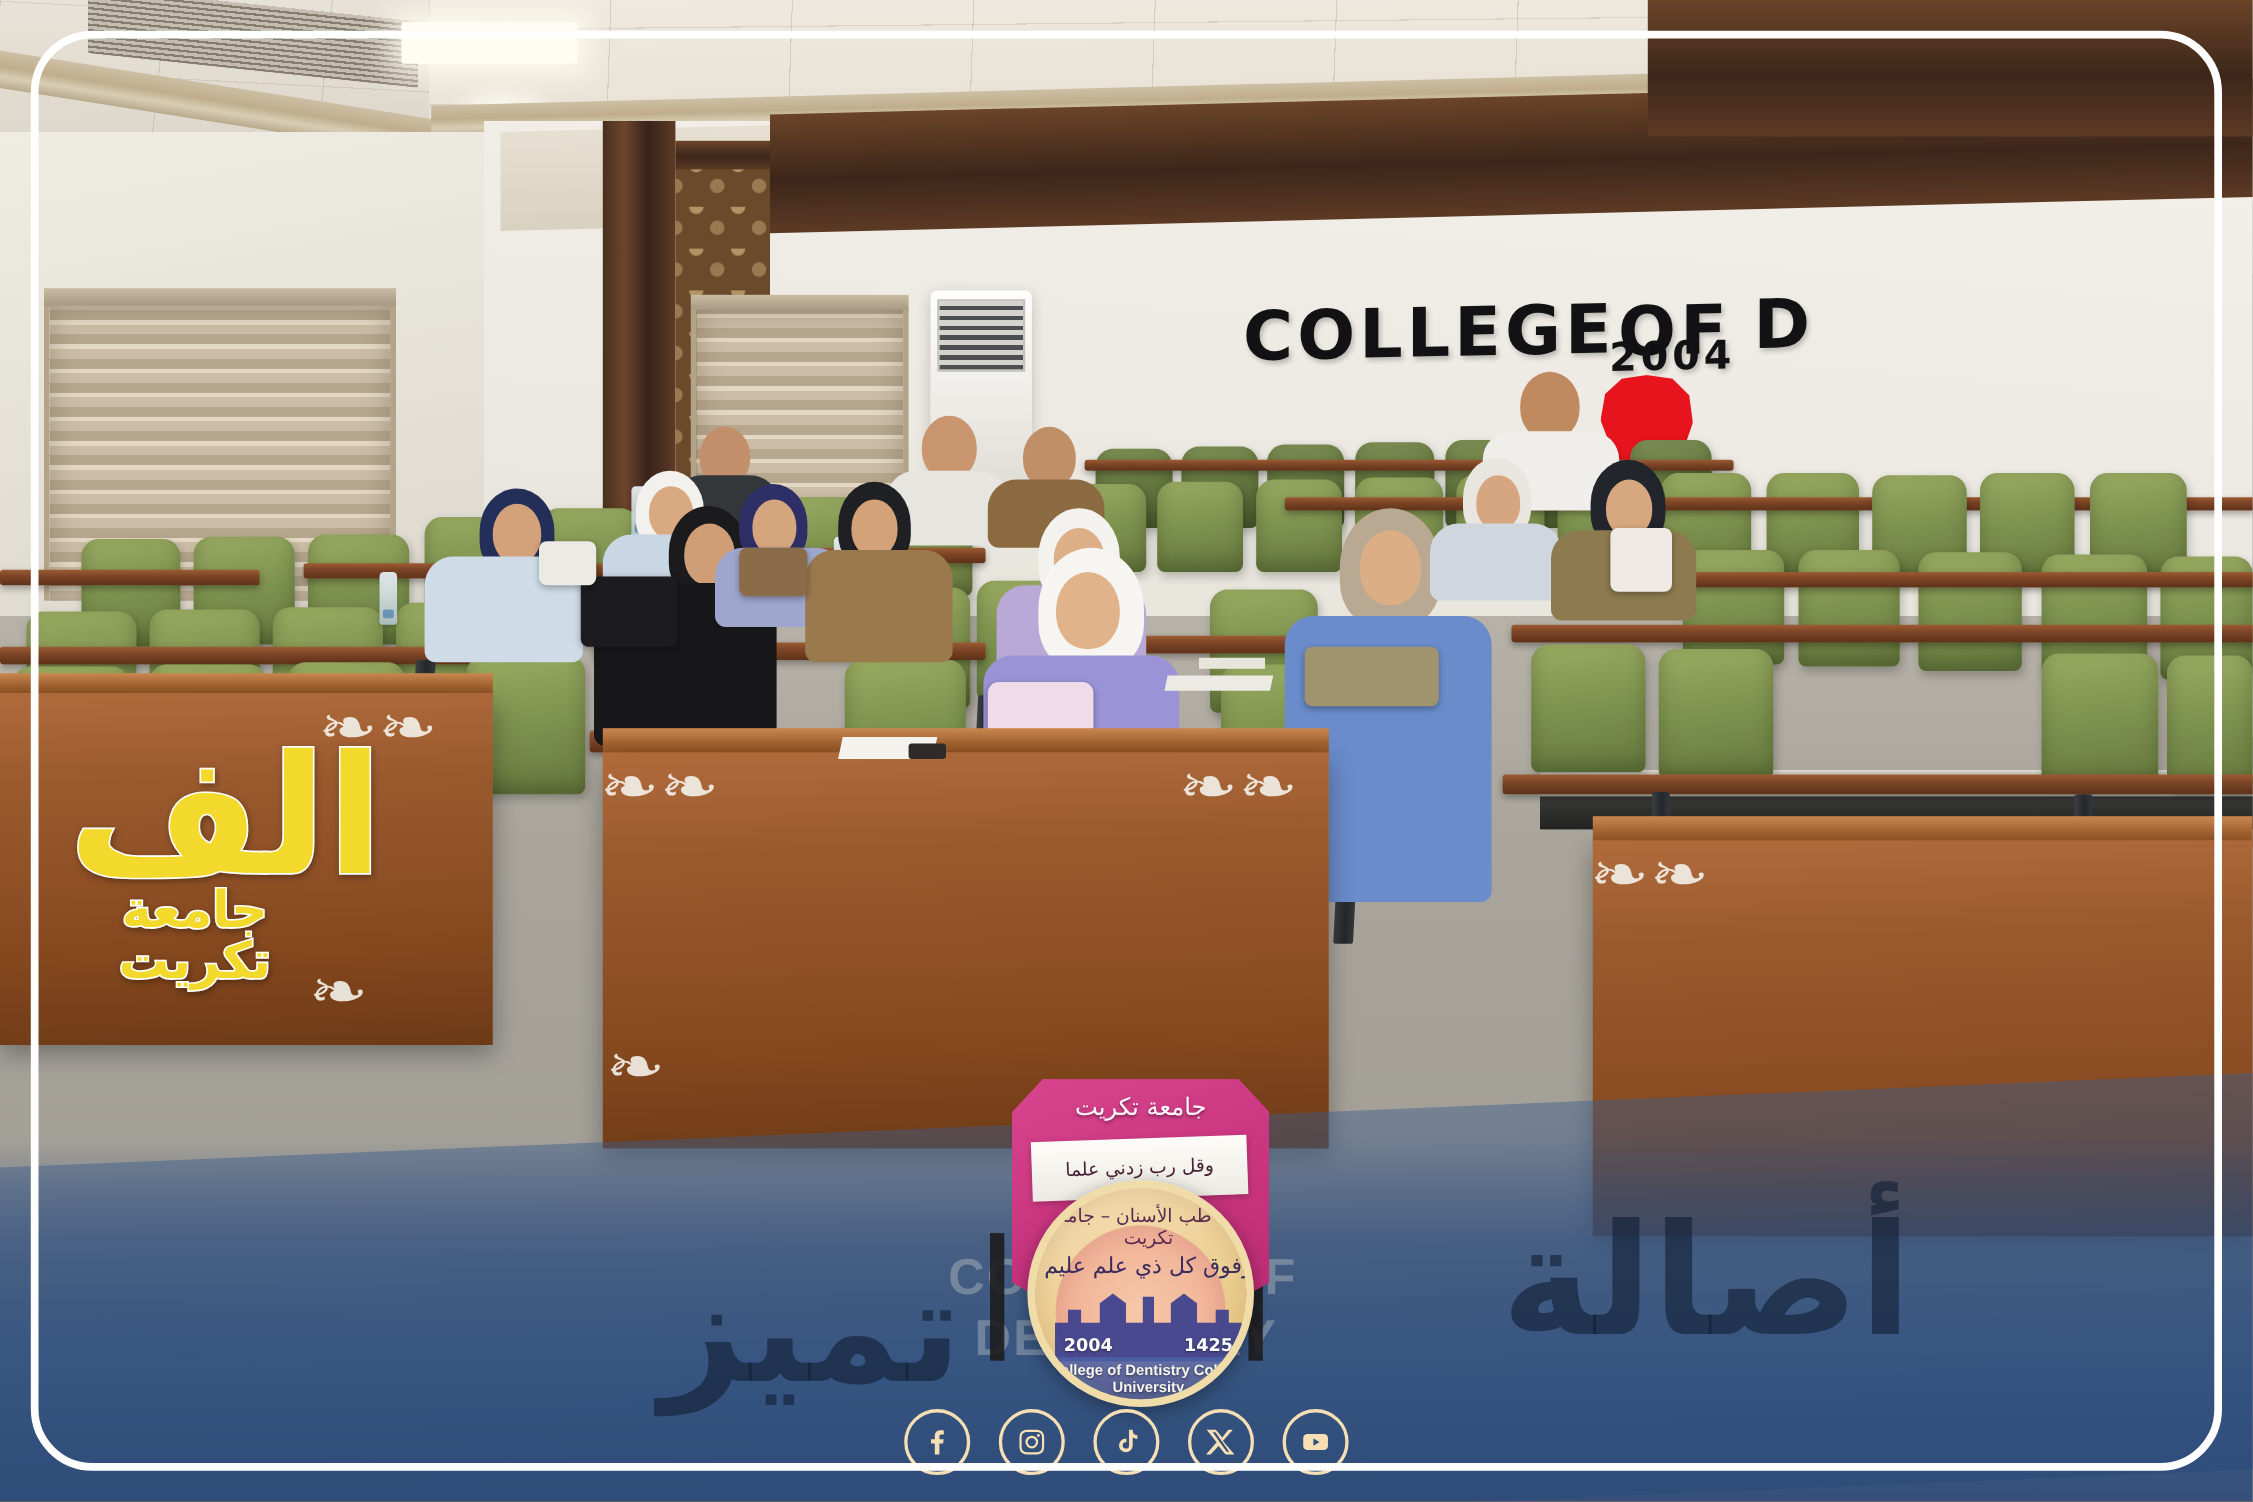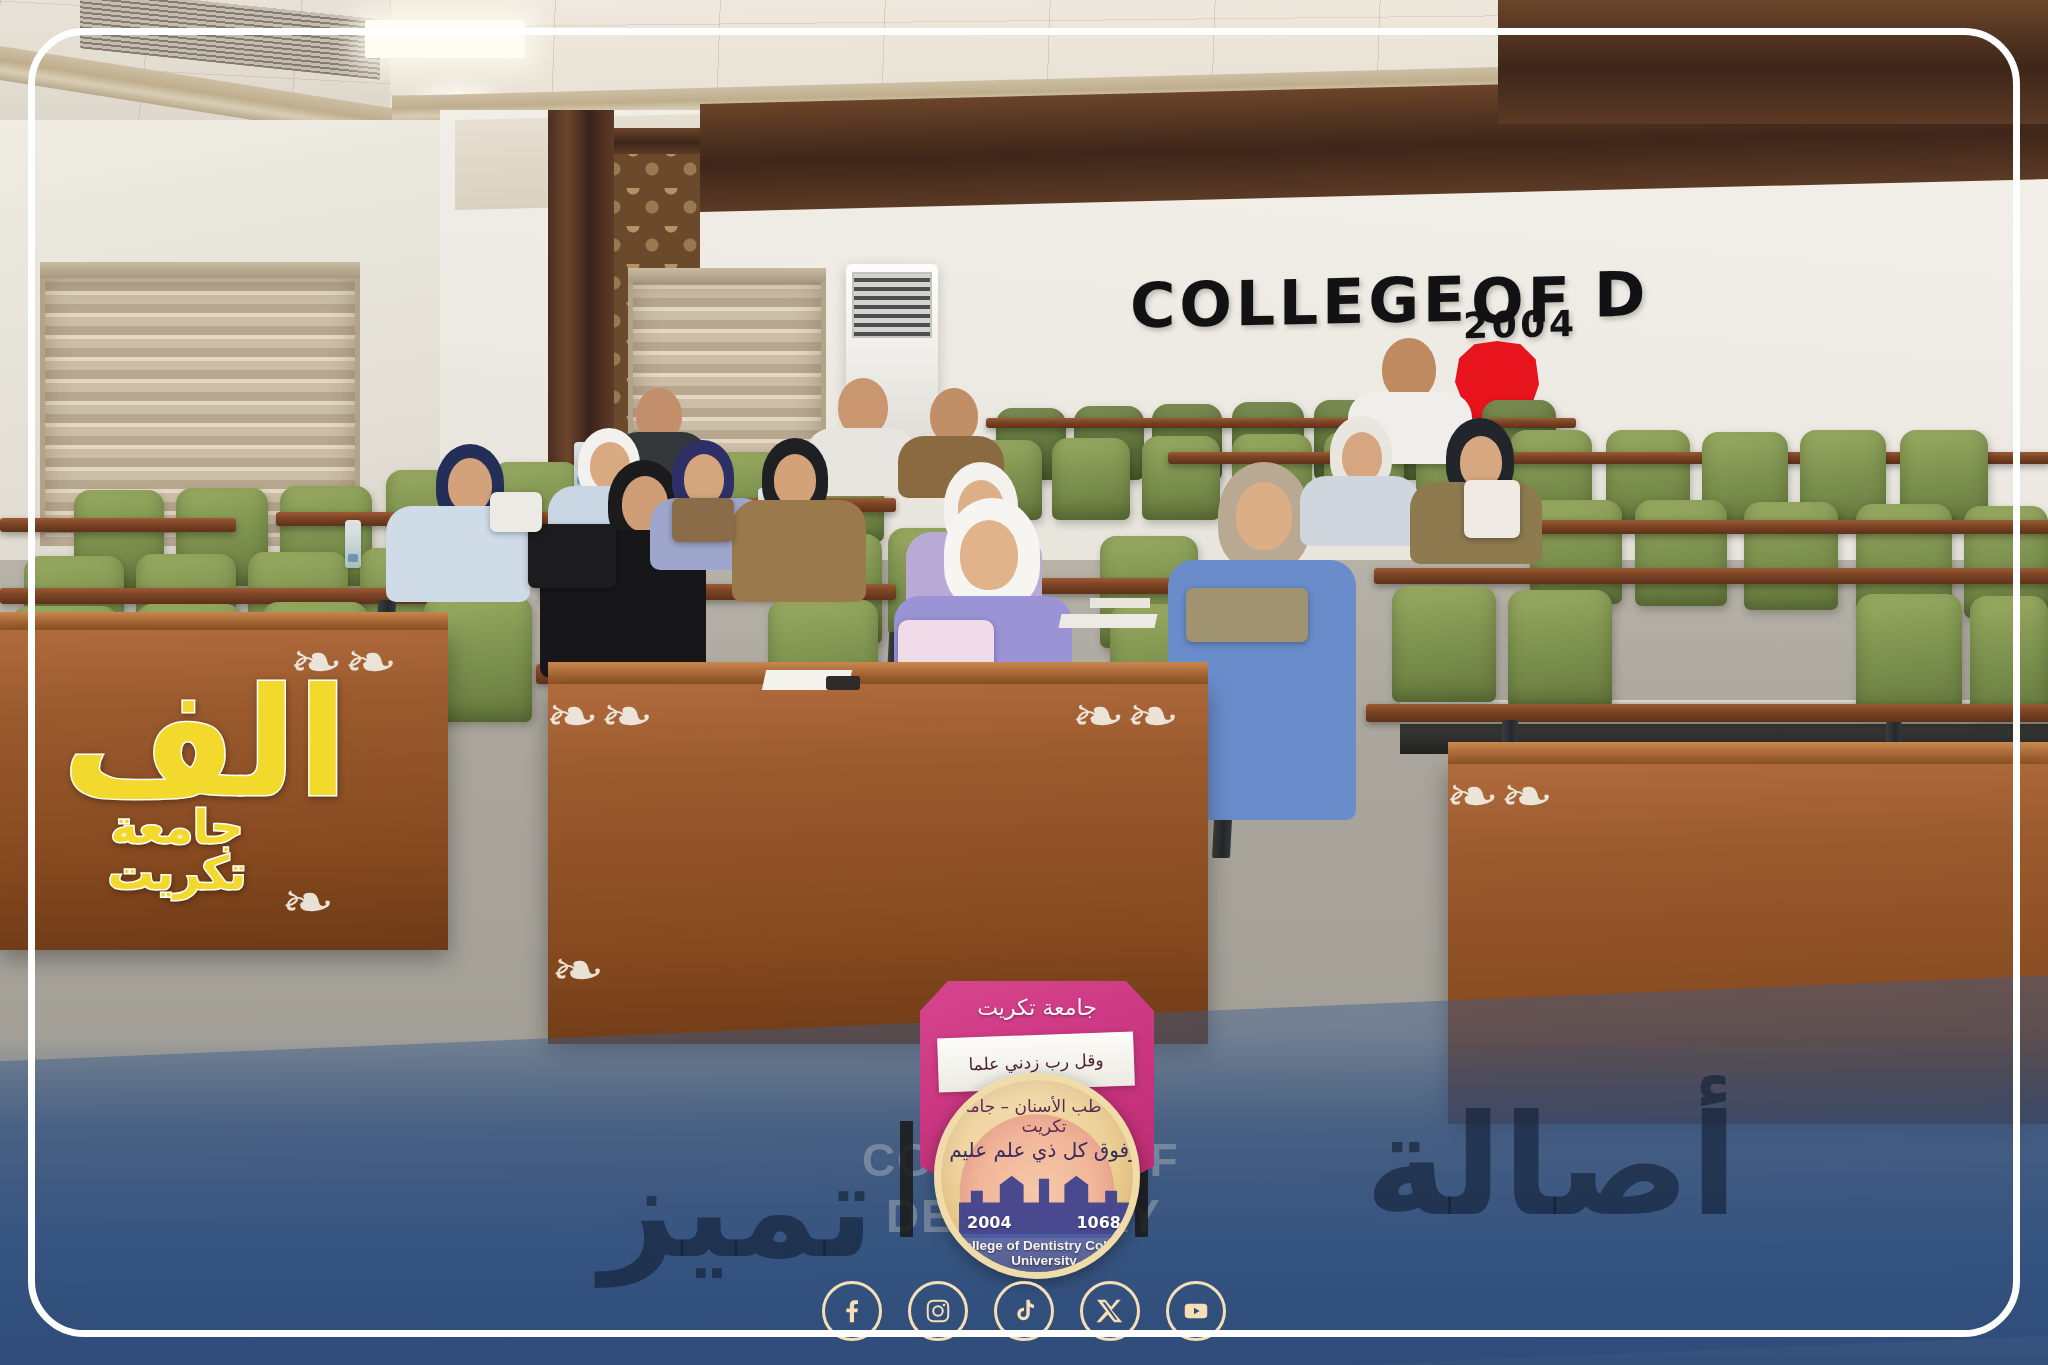--- a/index.html
+++ b/index.html
@@ -621,21 +621,21 @@
       <div class="seal-banner">
         <span>وقل رب زدني علما</span>
       </div>
       <div class="seal-circle">
         <div class="seal-ar-ring">كلية طب الأسنان – جامعة تكريت</div>
         <div class="seal-ar-mid">وفوق كل ذي علم عليم</div>
         <div class="seal-skyline"></div>
         <div class="seal-base-blue"></div>
         <div class="seal-years">
           <span>2004</span>
-          <span>1068</span>
+          <span>1425</span>
         </div>
         <div class="seal-en">College of Dentistry College University</div>
       </div>
     </div>
 
     <div class="social-row">
 
       <a class="social" href="#" title="Facebook">
         <svg viewBox="0 0 24 24">
             <path d="M13.6 21v-8h2.7l.4-3.1h-3.1V7.9c0-.9.25-1.5 1.55-1.5h1.65V3.6c-.3-.04-1.3-.13-2.45-.13-2.43 0-4.1 1.48-4.1 4.2v2.23H7.5V13h2.75v8h3.35z"></path>

